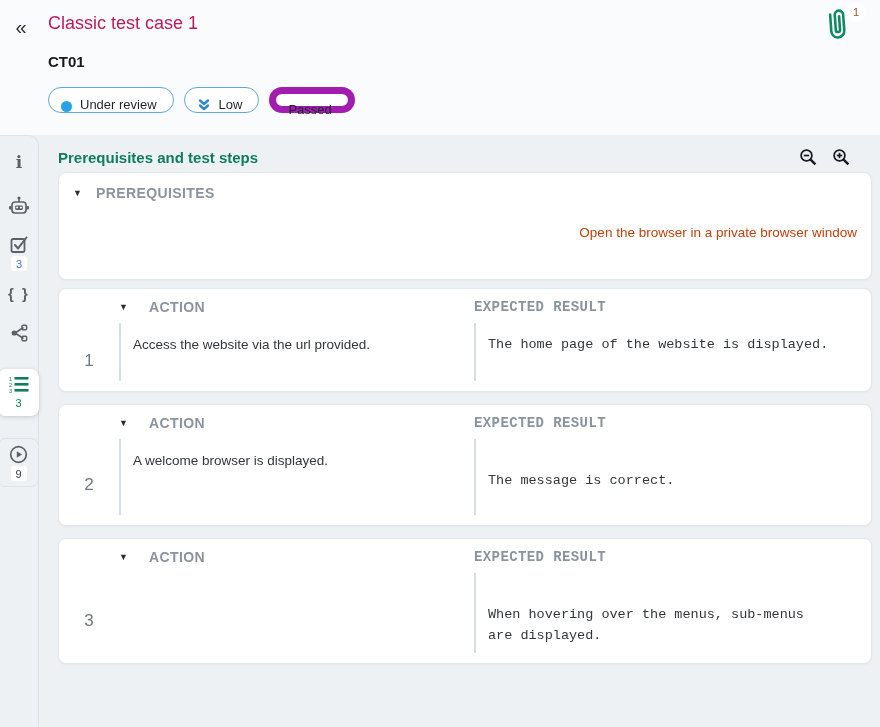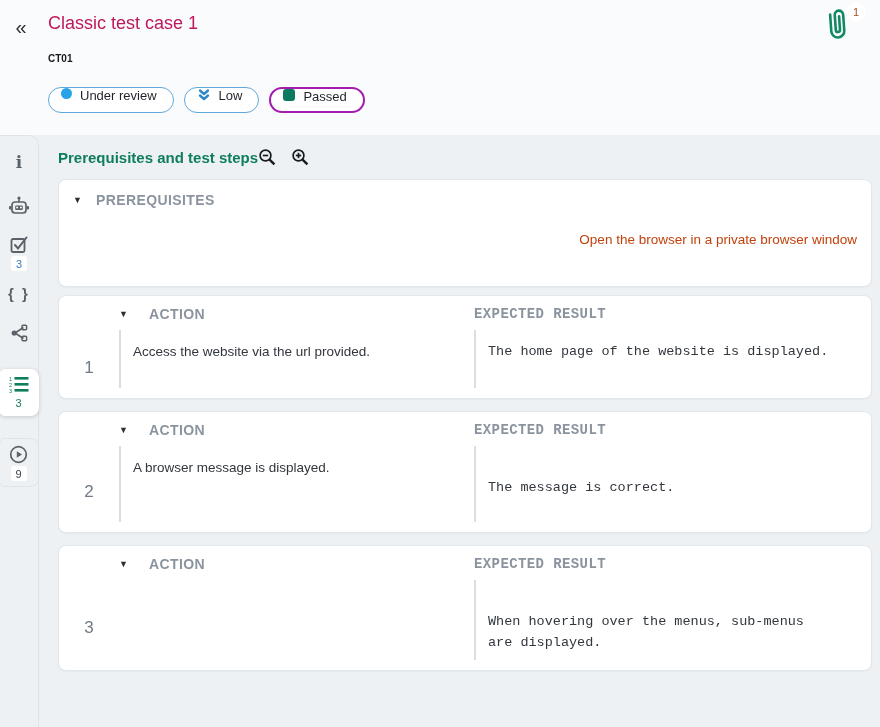--- a/index.html
+++ b/index.html
@@ -9,50 +9,50 @@
     background:#fafbfc;
     position:relative;
     overflow:hidden;
     color:#1f2329;
   }
   
   .header { position:absolute; left:0; top:0; width:880px; height:135px; background:#fafbfc; }
   .back-btn { position:absolute; left:8px; top:14px; width:26px; height:26px; border:none; background:transparent;
               font-size:20px; color:#2b2f33; cursor:pointer; line-height:26px; }
   .page-title { position:absolute; left:48px; top:13px; font-size:18px; font-weight:400; color:#be185d; }
-  .case-id { position:absolute; left:48px; top:53px; font-size:10px; font-weight:700; color:#16191d; }
+  .case-id { position:absolute; left:48px; top:53px; font-size:15px; font-weight:700; color:#16191d; }
   .attach-wrap { position:absolute; right:18px; top:6px; width:40px; height:44px; }
   .attach-badge { position:absolute; right:-4px; top:-4px; width:20px; height:20px; background:#ffffff; border-radius:50%;
                   font-size:11px; color:#a3501e; display:flex; align-items:center; justify-content:center; }
   .badges-row { position:absolute; left:48px; top:87px; display:flex; gap:10px; }
-  .pill { display:flex; align-items:flex-start; gap:8px; height:26px; padding:0 16px 0 12px; border-radius:13px;
+  .pill { display:flex; align-items:flex-end; gap:8px; height:26px; padding:0 16px 0 12px; border-radius:13px;
           background:#ffffff; font-size:13px; color:#1f2329; cursor:pointer; }
   .pill-blue { border:1px solid #5ea9db; }
-  .pill-green { border:2px solid #a21caf; }
+  .pill-green { border:7px solid #a21caf;flex-direction:column; }
   .dot { width:11px; height:11px; border-radius:50%; background:#29a3e8; }
   .sq { width:12px; height:12px; border-radius:3px; background:#0b7a61; }
   
   .lower { position:absolute; left:0; top:135px; width:880px; height:592px; background:#eef1f4; }
   .sidebar { position:absolute; left:0; top:0; width:39px; height:592px;
              border-top:1px solid #dde3e9; border-right:1px solid #dde3e9; border-top-right-radius:10px;
              display:flex; flex-direction:column; align-items:center; }
   .sb-icon { width:38px; display:flex; flex-direction:column; align-items:center; color:#5a6168; cursor:pointer; }
   .sb-badge { margin-top:2px; min-width:16px; padding:0 3px; height:15px; background:#ffffff; border-radius:3px;
               font-size:11px; display:flex; align-items:center; justify-content:center; }
   .badge-blue { color:#3b78c3; }
   .badge-green { color:#0e7d5e; }
   .badge-dark { color:#3c4248; }
   .info-glyph { font-family:"DejaVu Serif", serif; font-weight:700; font-size:17px; color:#5a6168; line-height:18px; }
   .braces-glyph { font-size:15px; font-weight:700; color:#5a6168; letter-spacing:2px; }
   .sb-tab { width:40px; border:1px solid #dfe4ea; border-radius:6px 8px 8px 6px; margin-left:-1px;
             display:flex; flex-direction:column; align-items:center; padding:6px 0 5px; cursor:pointer; background:transparent; }
   .sb-tab.selected { background:#ffffff; border-color:#ffffff; box-shadow:0 1px 4px rgba(16,24,40,.18); }
   
   .main { position:absolute; left:39px; top:0; width:841px; height:592px; padding:11px 8px 0 19px; }
-  .section-head { display:flex; align-items:center; margin-bottom:11px; height:22px; }
+  .section-head { display:flex; align-items:center; justify-content:space-between; margin-bottom:4px; height:22px; }
   .section-title { font-size:15px; font-weight:700; color:#0e7d5e; }
   .zoom-btns { display:flex; gap:13px; padding-right:20px; }
   .zoom-btn { width:20px; height:20px; border:none; background:transparent; cursor:pointer; padding:0; }
   .card { background:#ffffff; border:1px solid #e2e7ec; border-radius:8px; box-shadow:0 1px 2px rgba(16,24,40,.04); }
   .prereq-card { height:108px; margin-bottom:8px; padding:12px 14px 10px 14px; }
   .collapse-tri { font-size:9px; color:#2b2f33; cursor:pointer; width:14px; display:inline-block; }
   .col-label { font-size:14px; font-weight:700; color:#8b949e; letter-spacing:.4px; }
   .prereq-head { display:flex; align-items:center; gap:9px; }
   .prereq-text { margin:24px 0 0 6px; font-size:13.5px; color:#c2410c;text-align:right; }
   .step-card { display:flex; padding:10px 14px 10px 0; margin-bottom:12px; }
@@ -237,21 +237,21 @@
     <div class="card step-card s2">
       <div class="num-col">
           <span class="step-num">2</span>
         </div>
       <div class="action-col">
         <div class="cell-head">
           <span class="collapse-tri">▼</span>
           <span class="col-label">ACTION</span>
         </div>
         <div class="cell-block">
-            <div class="cell-text">A browser message is displayed.</div>
+            <div class="cell-text">A welcome browser is displayed.</div>
           </div>
       </div>
       <div class="expected-col">
         <div class="cell-head">
             <span class="col-label">EXPECTED RESULT</span>
           </div>
         <div class="cell-block">
             <div class="cell-text">
 The message is correct.</div>
           </div>

